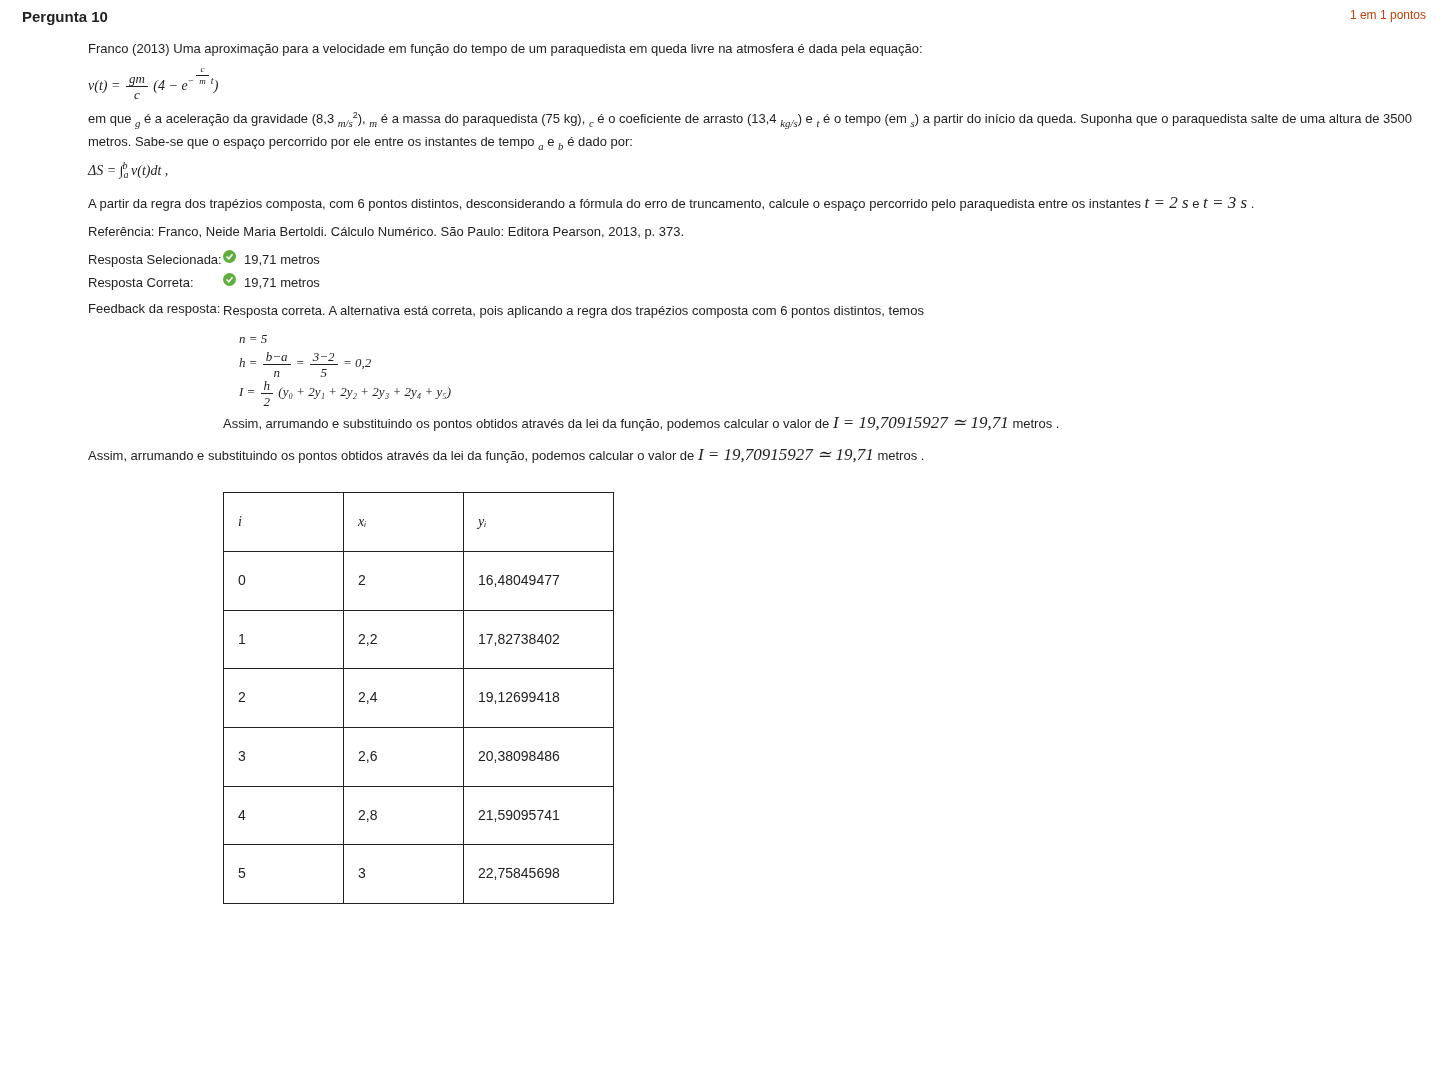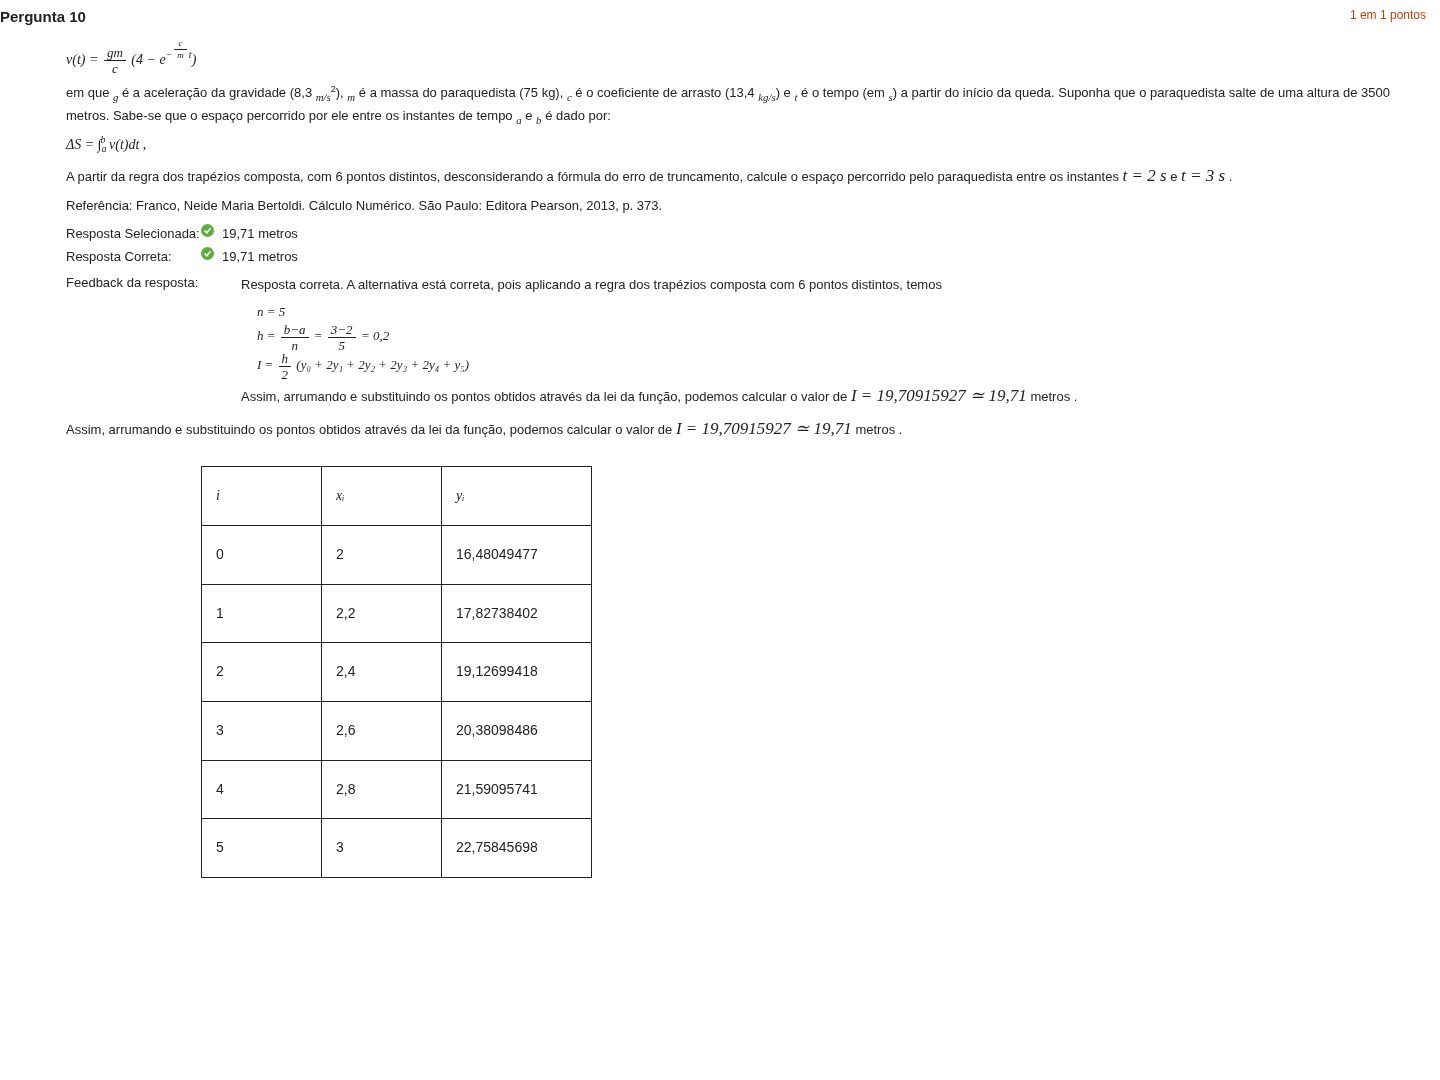--- a/index.html
+++ b/index.html
@@ -6,21 +6,21 @@
     margin: 0;
     padding: 0;
     background: #ffffff;
     font-family: Arial, "Helvetica Neue", Helvetica, sans-serif;
     color: #222;
     width: 1440px;
   }
   .page {
     width: 1440px;
     min-height: 1080px;
-    padding: 8px 14px 40px 0;
+    padding: 8px 14px 40px 22px;
     box-sizing: border-box;
     position: relative;
   }
   .q-header {
     display: flex;
     justify-content: space-between;
     align-items: flex-start;
     font-size: 14px;
   }
   .q-header .qnum { font-weight: 700; font-size: 15px; }
@@ -47,21 +47,21 @@
   .answer-row .lbl { width: 135px; }
   .chk {
     width: 13px; height: 13px; border-radius: 50%;
     background: #5eae3e;
     display: inline-flex; align-items: center; justify-content: center;
     margin-right: 8px; flex: 0 0 auto;
   }
   .chk svg { width: 9px; height: 9px; }
   .chk svg path { stroke: #fff; stroke-width: 2.2; fill: none; }
 
-  .feedback { display: flex; margin-top: 6px; font-size: 13px; gap: 40px; }
+  .feedback { display: flex; margin-top: 6px; font-size: 13px; }
   .feedback .flbl { width: 135px; flex: 0 0 auto; }
   .feedback .ftxt { flex: 1 1 auto; }
 
   .fmath { margin-left: 16px; font-family:"Cambria Math","Times New Roman",serif; font-style: italic; font-size: 13px; line-height: 1.7; }
   .fmath .row { margin: 0; }
 
   .concl { margin: 2px 0 4px 0; font-size: 13px; }
 
   .tbl-wrap { margin-left: 135px; margin-top: 24px; }
   table.data {
@@ -85,20 +85,21 @@
 
 <div class="page">
 
   <div class="q-header">
     <div class="qnum">Pergunta 10</div>
     <div class="pts">1 em 1 pontos</div>
   </div>
 
   <div class="q-body">
 
+    <div class="para">Franco  (2013) Uma aproximação para a velocidade em função do tempo de um paraquedista em queda livre na atmosfera é dada pela equação:</div>
 
     <div class="math-line">
       <span>v(t) =</span>
       <span class="frac">
         <span class="n">gm</span>
         <span class="d">c</span>
       </span>
       <span>(4 − e</span><sup style="font-size:10px;">−<span class="frac" style="font-size:9px; vertical-align:0;">
         <span class="n">c</span>
         <span class="d">m</span>

